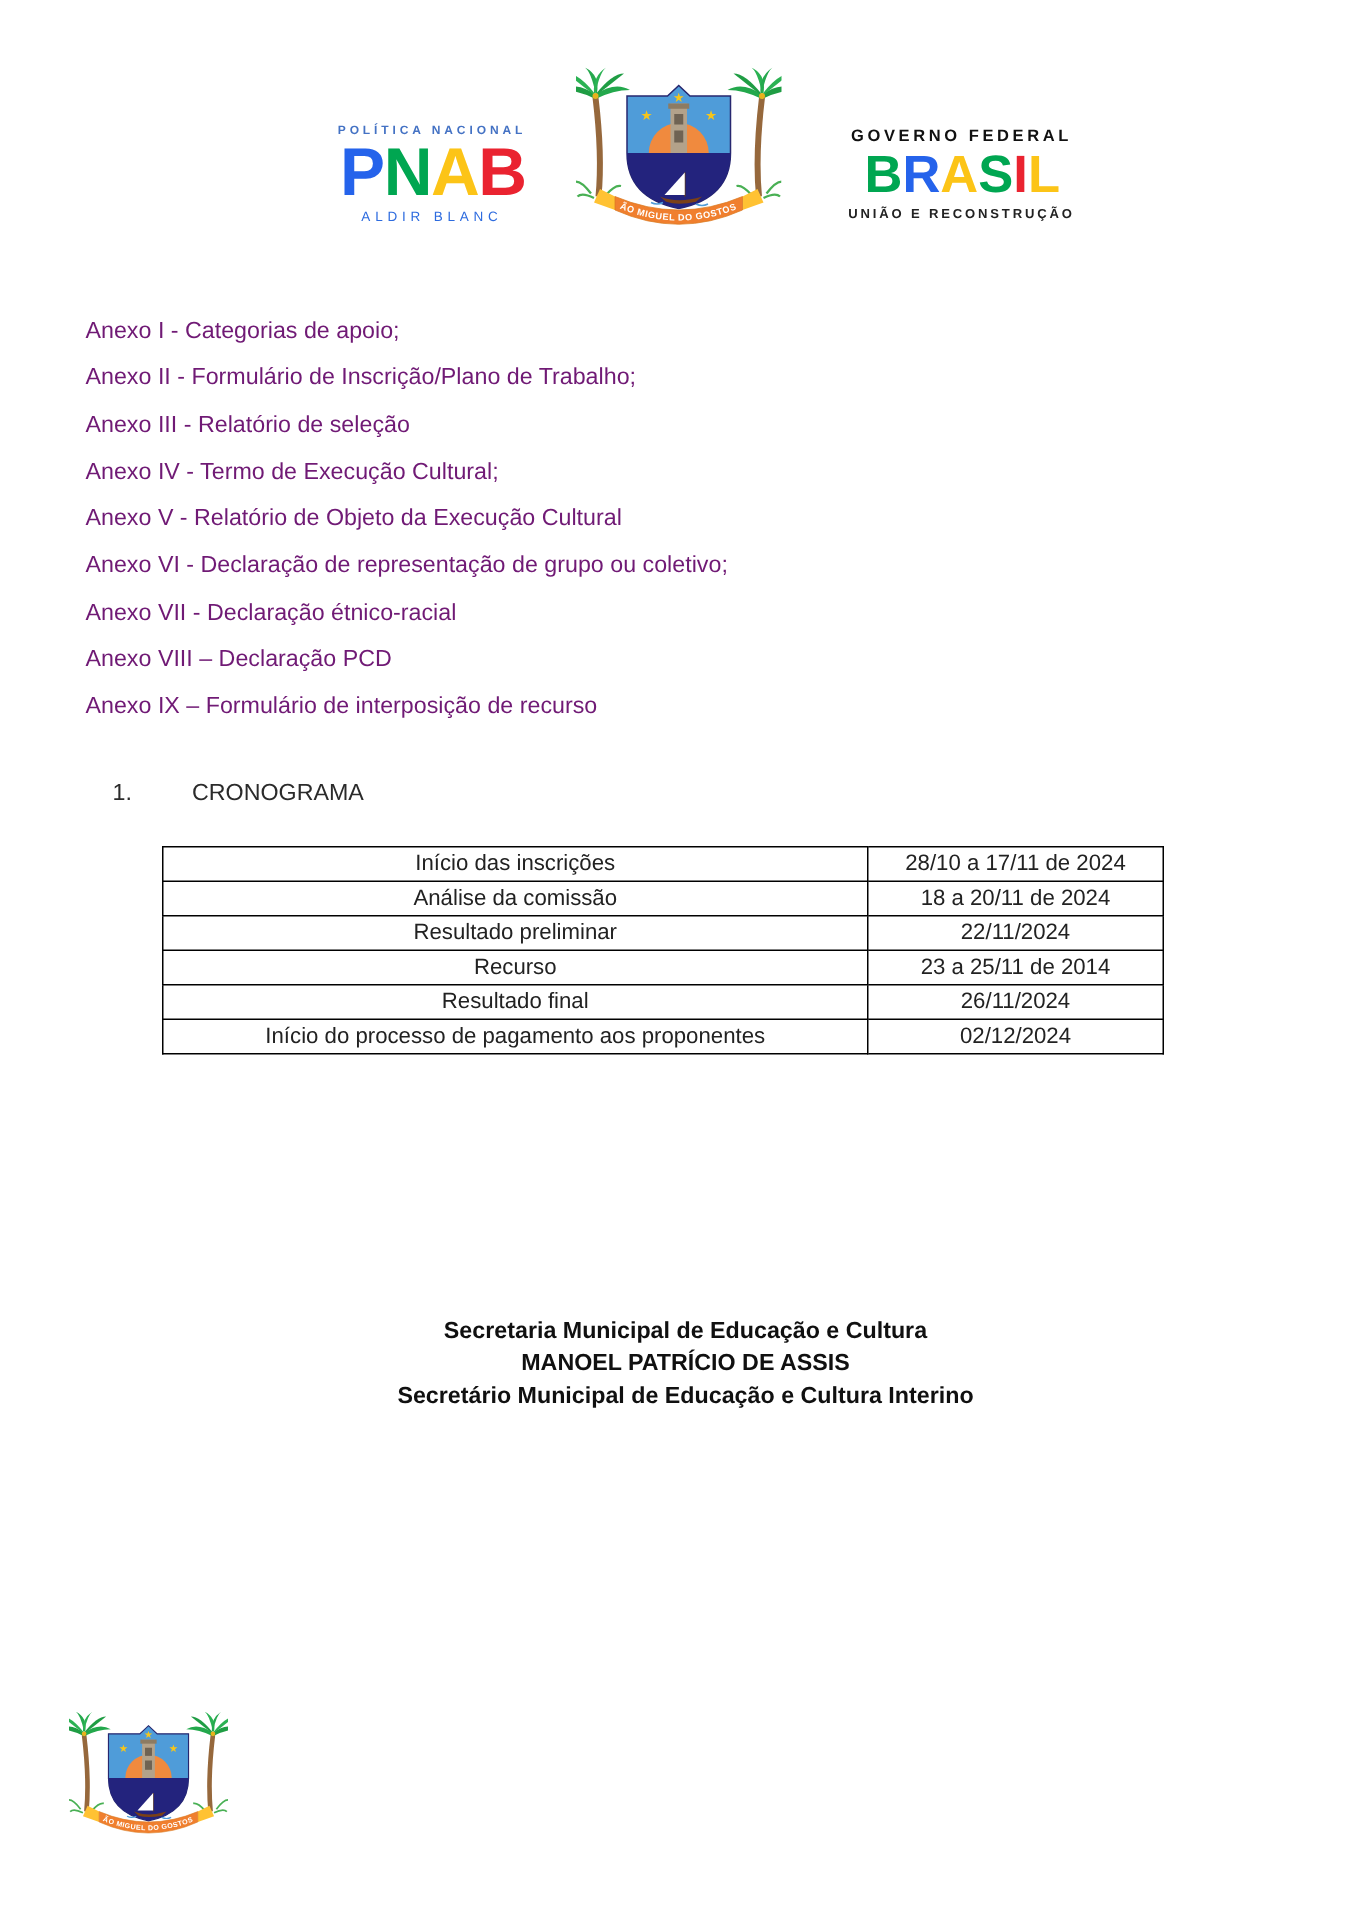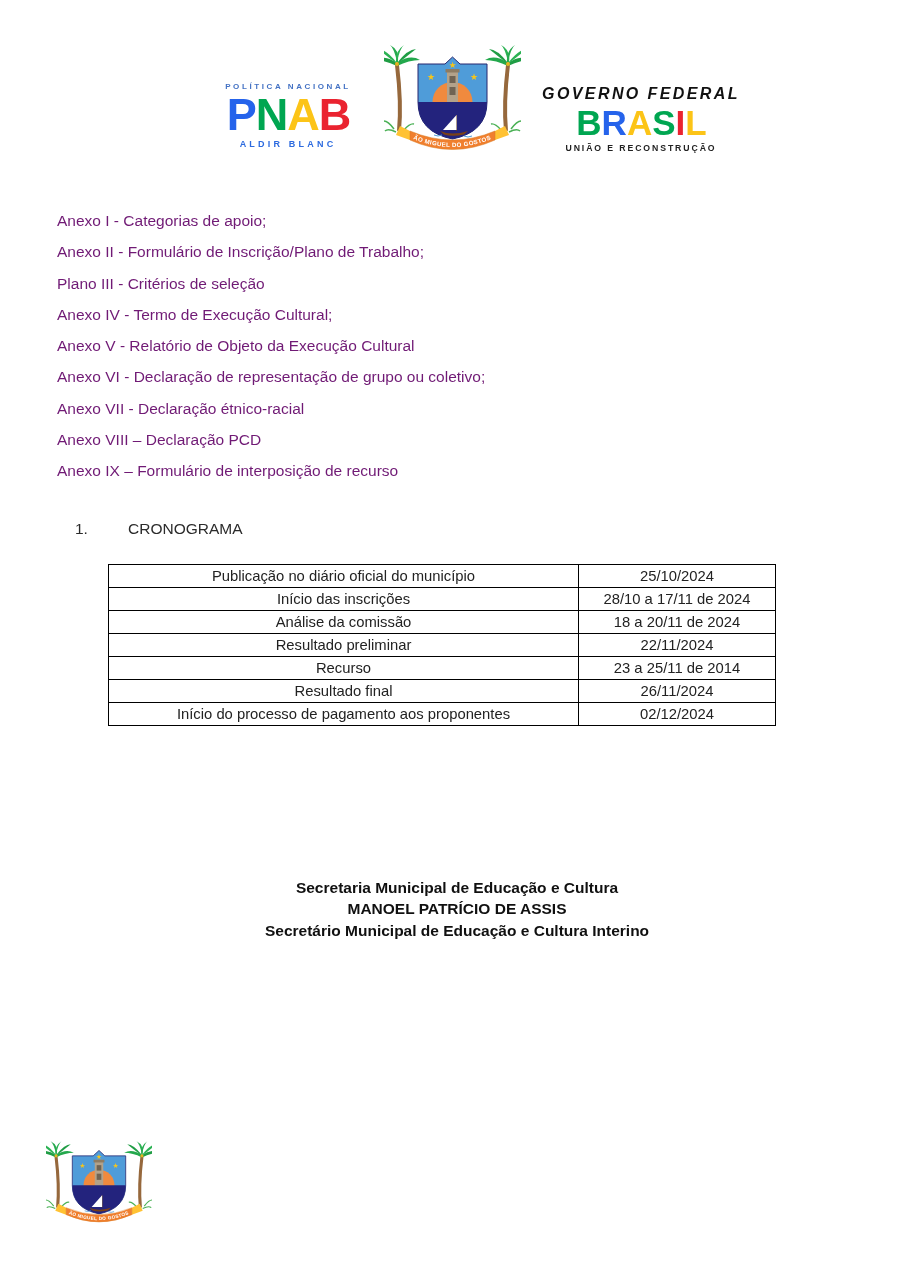--- a/index.html
+++ b/index.html
@@ -5,24 +5,24 @@
   html,body{margin:0;padding:0;background:#fff;}
   .page{
     position:relative;width:900px;height:1273px;background:#ffffff;
     font-family:"Liberation Sans",sans-serif;color:#1a1a1a;overflow:hidden;
   }
 
   
   .pnab-logo{position:absolute;left:212px;top:82px;width:152px;display:flex;flex-direction:column;align-items:center;}
   .logo-top-small{font-size:8px;font-weight:bold;letter-spacing:2.6px;color:#4472c4;white-space:nowrap;}
   .pnab-word{display:flex;align-items:flex-end;gap:1px;font-weight:bold;font-size:45px;line-height:0.92;letter-spacing:-2px;margin:3px 0 4px;}
-  .pnab-bottom-small{font-size:9px;font-weight:bold;letter-spacing:3.2px;color:#2d6bdf;white-space:nowrap;}
+  .pnab-bottom-small{font-size:9px;font-weight:normal;letter-spacing:3.2px;color:#2d6bdf;white-space:nowrap;}
 
   .gov-logo{position:absolute;left:556px;top:85px;width:170px;display:flex;flex-direction:column;align-items:center;}
-  .gov-top-small{font-size:16px;font-weight:bold;letter-spacing:2.4px;color:#111;white-space:nowrap;font-style:italic;}
+  .gov-top-small{font-size:11px;font-weight:bold;letter-spacing:2.4px;color:#111;white-space:nowrap;}
   .brasil-word{display:flex;align-items:flex-end;gap:1px;font-weight:bold;font-size:35px;line-height:0.95;letter-spacing:-1px;margin:3px 0 4px;}
   .gov-bottom-small{font-size:8.7px;font-weight:bold;letter-spacing:1.9px;color:#222;white-space:nowrap;}
 
   .c-blue{color:#2563eb}.c-green{color:#00a651}.c-yellow{color:#fcc417}.c-red{color:#ea2330}
 
   .crest-header{position:absolute;left:384px;top:45px;}
   .crest-footer{position:absolute;left:46px;top:1141px;}
 
   
   .annex-list{position:absolute;left:57px;top:205px;width:720px;font-size:15.5px;line-height:31.3px;color:#701a75;}
@@ -133,39 +133,35 @@
       <span class="c-green">S</span>
       <span class="c-red">I</span>
       <span class="c-yellow">L</span>
     </div>
     <div class="gov-bottom-small">UNIÃO E RECONSTRUÇÃO</div>
   </div>
 
   <div class="annex-list">
     <div>Anexo I - Categorias de apoio;</div>
     <div>Anexo II - Formulário de Inscrição/Plano de Trabalho;</div>
-    <div>Plano III - Critérios de seleção</div>
+    <div>Anexo III - Relatório de seleção</div>
     <div>Anexo IV - Termo de Execução Cultural;</div>
     <div>Anexo V - Relatório de Objeto da Execução Cultural</div>
     <div>Anexo VI - Declaração de representação de grupo ou coletivo;</div>
     <div>Anexo VII - Declaração étnico-racial</div>
     <div>Anexo VIII – Declaração PCD</div>
     <div>Anexo IX – Formulário de interposição de recurso</div>
   </div>
 
   <div class="section-heading">
     <span class="num">1.</span><span>CRONOGRAMA</span>
   </div>
 
   <table class="schedule">
     <tbody>
-      <tr>
-        <td class="activity-cell">Publicação no diário oficial do município</td>
-        <td class="date-cell">25/10/2024</td>
-      </tr>
       <tr>
         <td class="activity-cell">Início das inscrições</td>
         <td class="date-cell">28/10 a 17/11 de 2024</td>
       </tr>
       <tr>
         <td class="activity-cell">Análise da comissão</td>
         <td class="date-cell">18 a 20/11 de 2024</td>
       </tr>
       <tr>
         <td class="activity-cell">Resultado preliminar</td>

